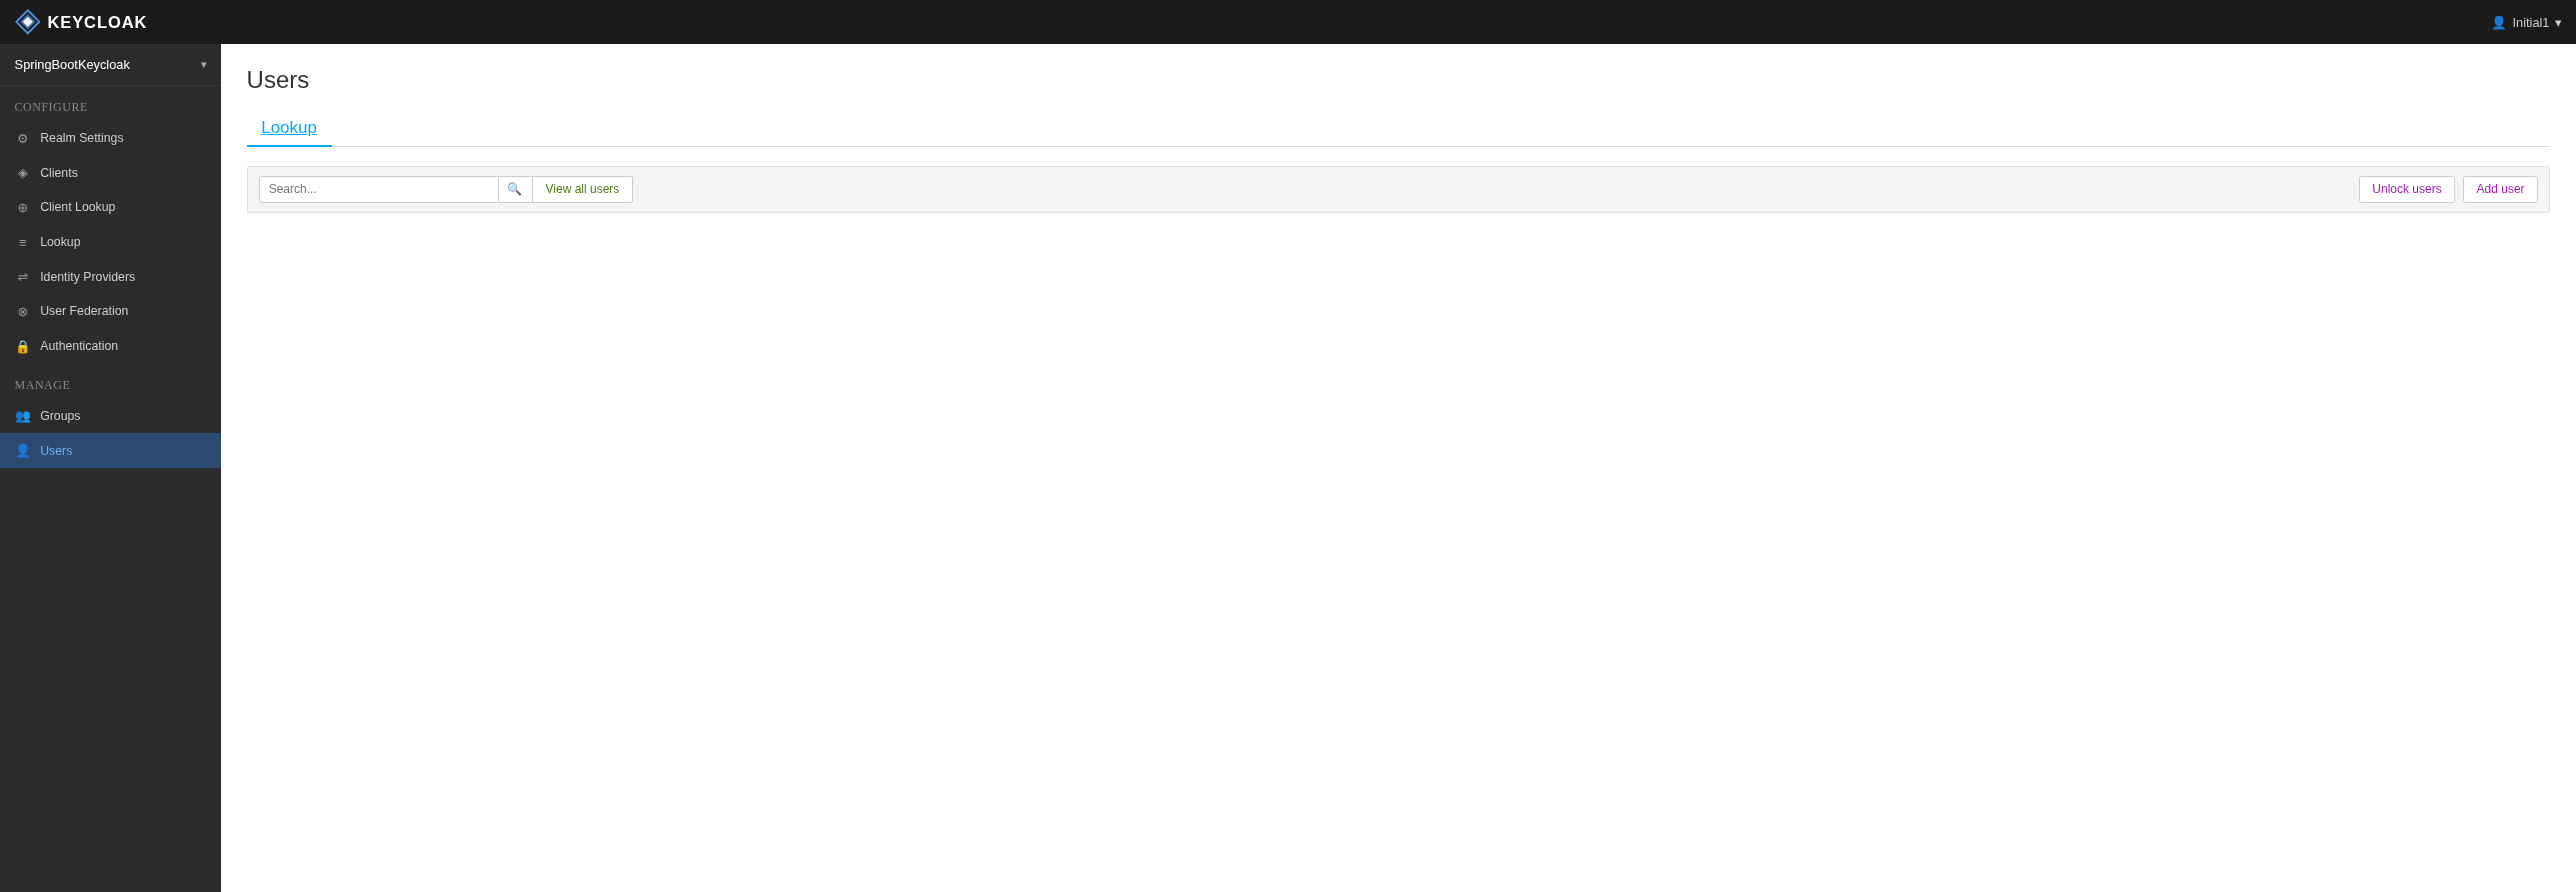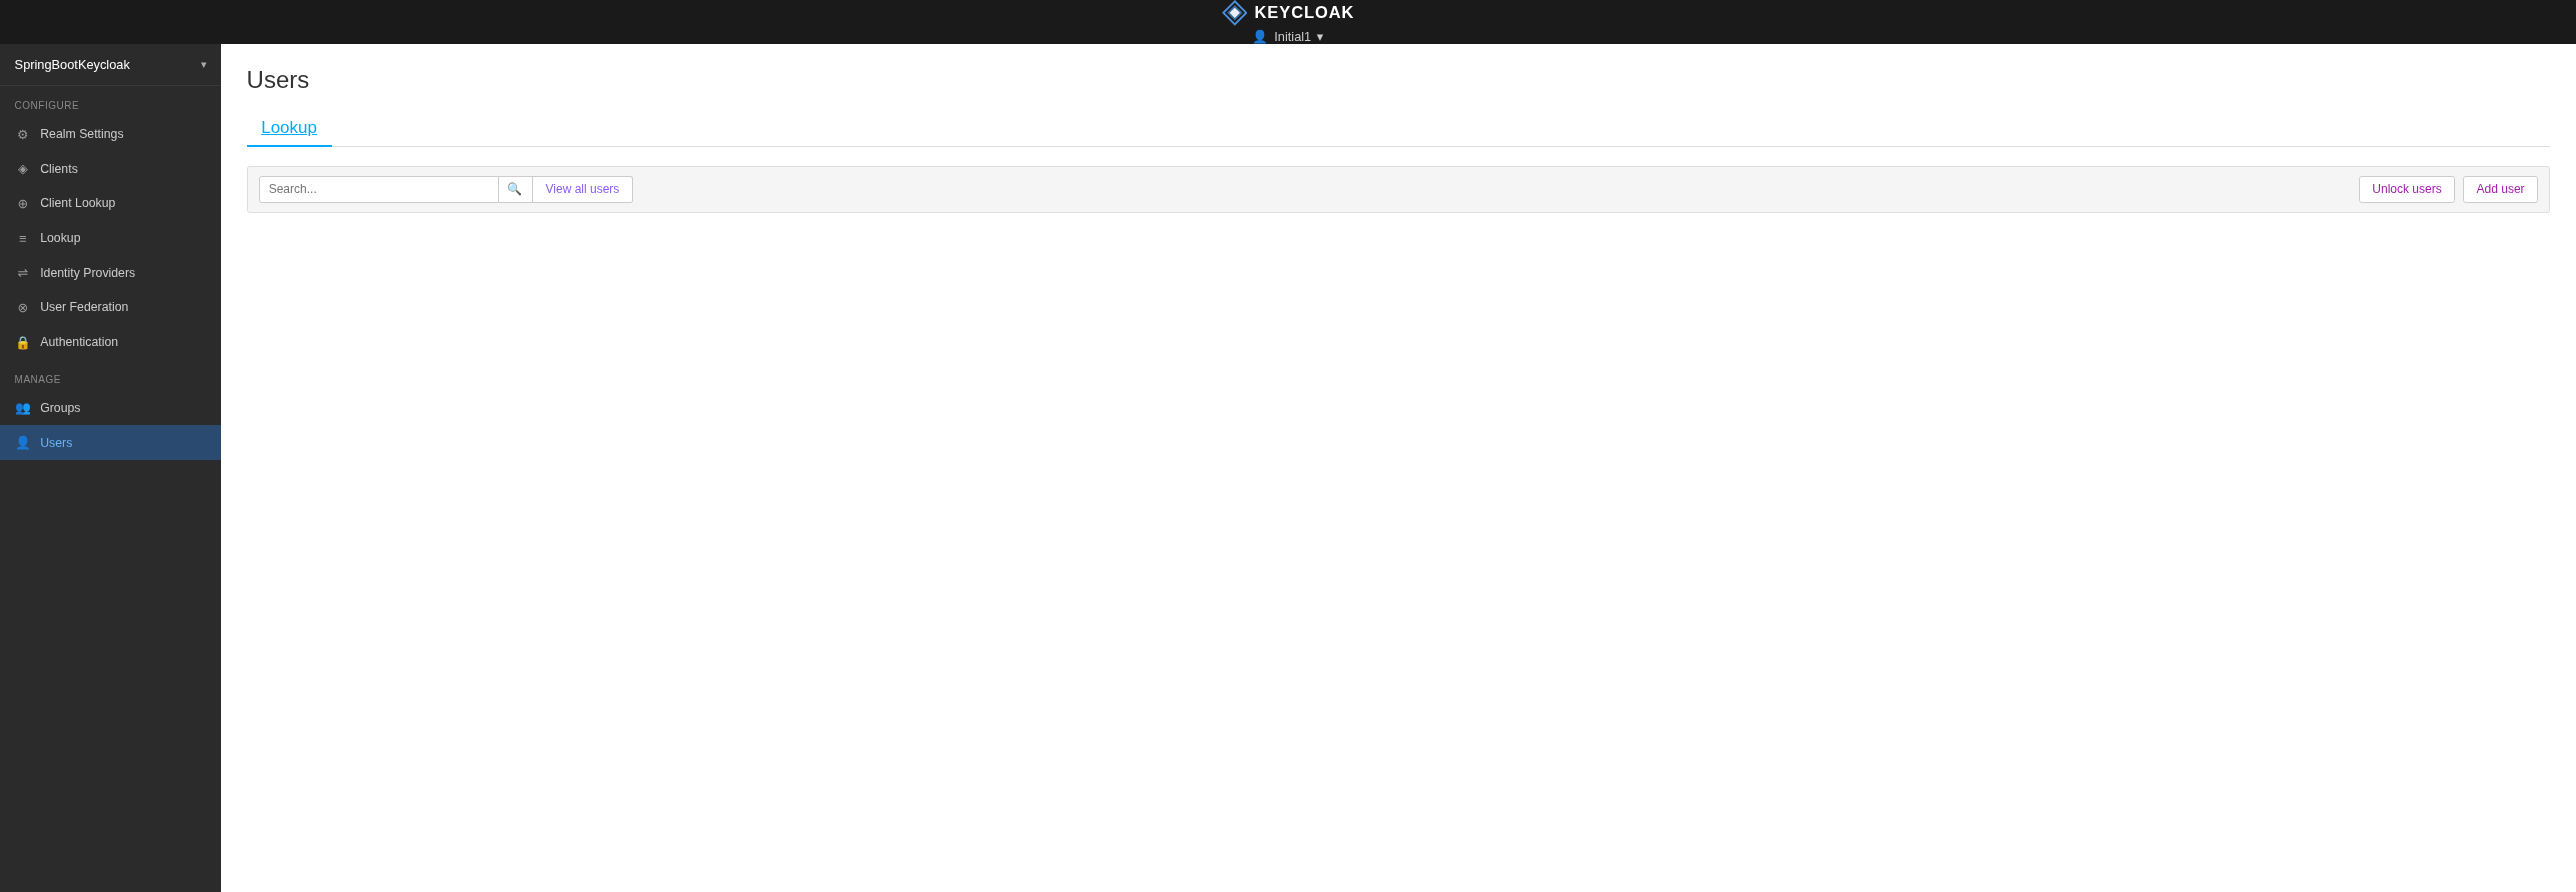--- a/index.html
+++ b/index.html
@@ -7,21 +7,20 @@
 
     
     .topbar {
       background: #1a1a1a;
       height: 44px;
       display: flex;
       align-items: center;
       justify-content: space-between;
       padding: 0 14.6px;
       flex-shrink: 0;
-      flex-direction: column;
     }
     .topbar-logo {
       display: flex;
       align-items: center;
       gap: 7.3px;
     }
     .keycloak-diamond {
       width: 25.6px;
       height: 25.6px;
     }
@@ -67,24 +66,25 @@
       border-bottom: 0.9px solid #3a3a3a;
       cursor: pointer;
       color: #fff;
       font-size: 12.8px;
       font-weight: 500;
     }
     .realm-selector .chevron { font-size: 11px; color: #aaa; }
 
     .sidebar-section-label {
       padding: 14.6px 14.6px 5.5px 14.6px;
-      font-size: 10px;
+      font-size: 12px;
       color: #888;
       text-transform: uppercase;
       letter-spacing: 0.5px;
+      font-family: Liberation Serif, serif;
     }
 
     .sidebar-item {
       display: flex;
       align-items: center;
       gap: 9.1px;
       padding: 9.1px 14.6px;
       cursor: pointer;
       color: #ccc;
       font-size: 12.3px;
@@ -188,21 +188,21 @@
       color: #555;
       border-radius: 0;
     }
     .view-all-btn {
       background: #fff;
       border: 0.9px solid #ccc;
       border-left: none;
       padding: 5.5px 12.8px;
       cursor: pointer;
       font-size: 12px;
-      color: #8b5cf6;
+      color: #4d7c0f;
       border-radius: 0 2.7px 2.7px 0;
     }
     .search-right {
       display: flex;
       align-items: center;
       gap: 7.3px;
     }
     .action-btn {
       background: #fff;
       border: 0.9px solid #ccc;

